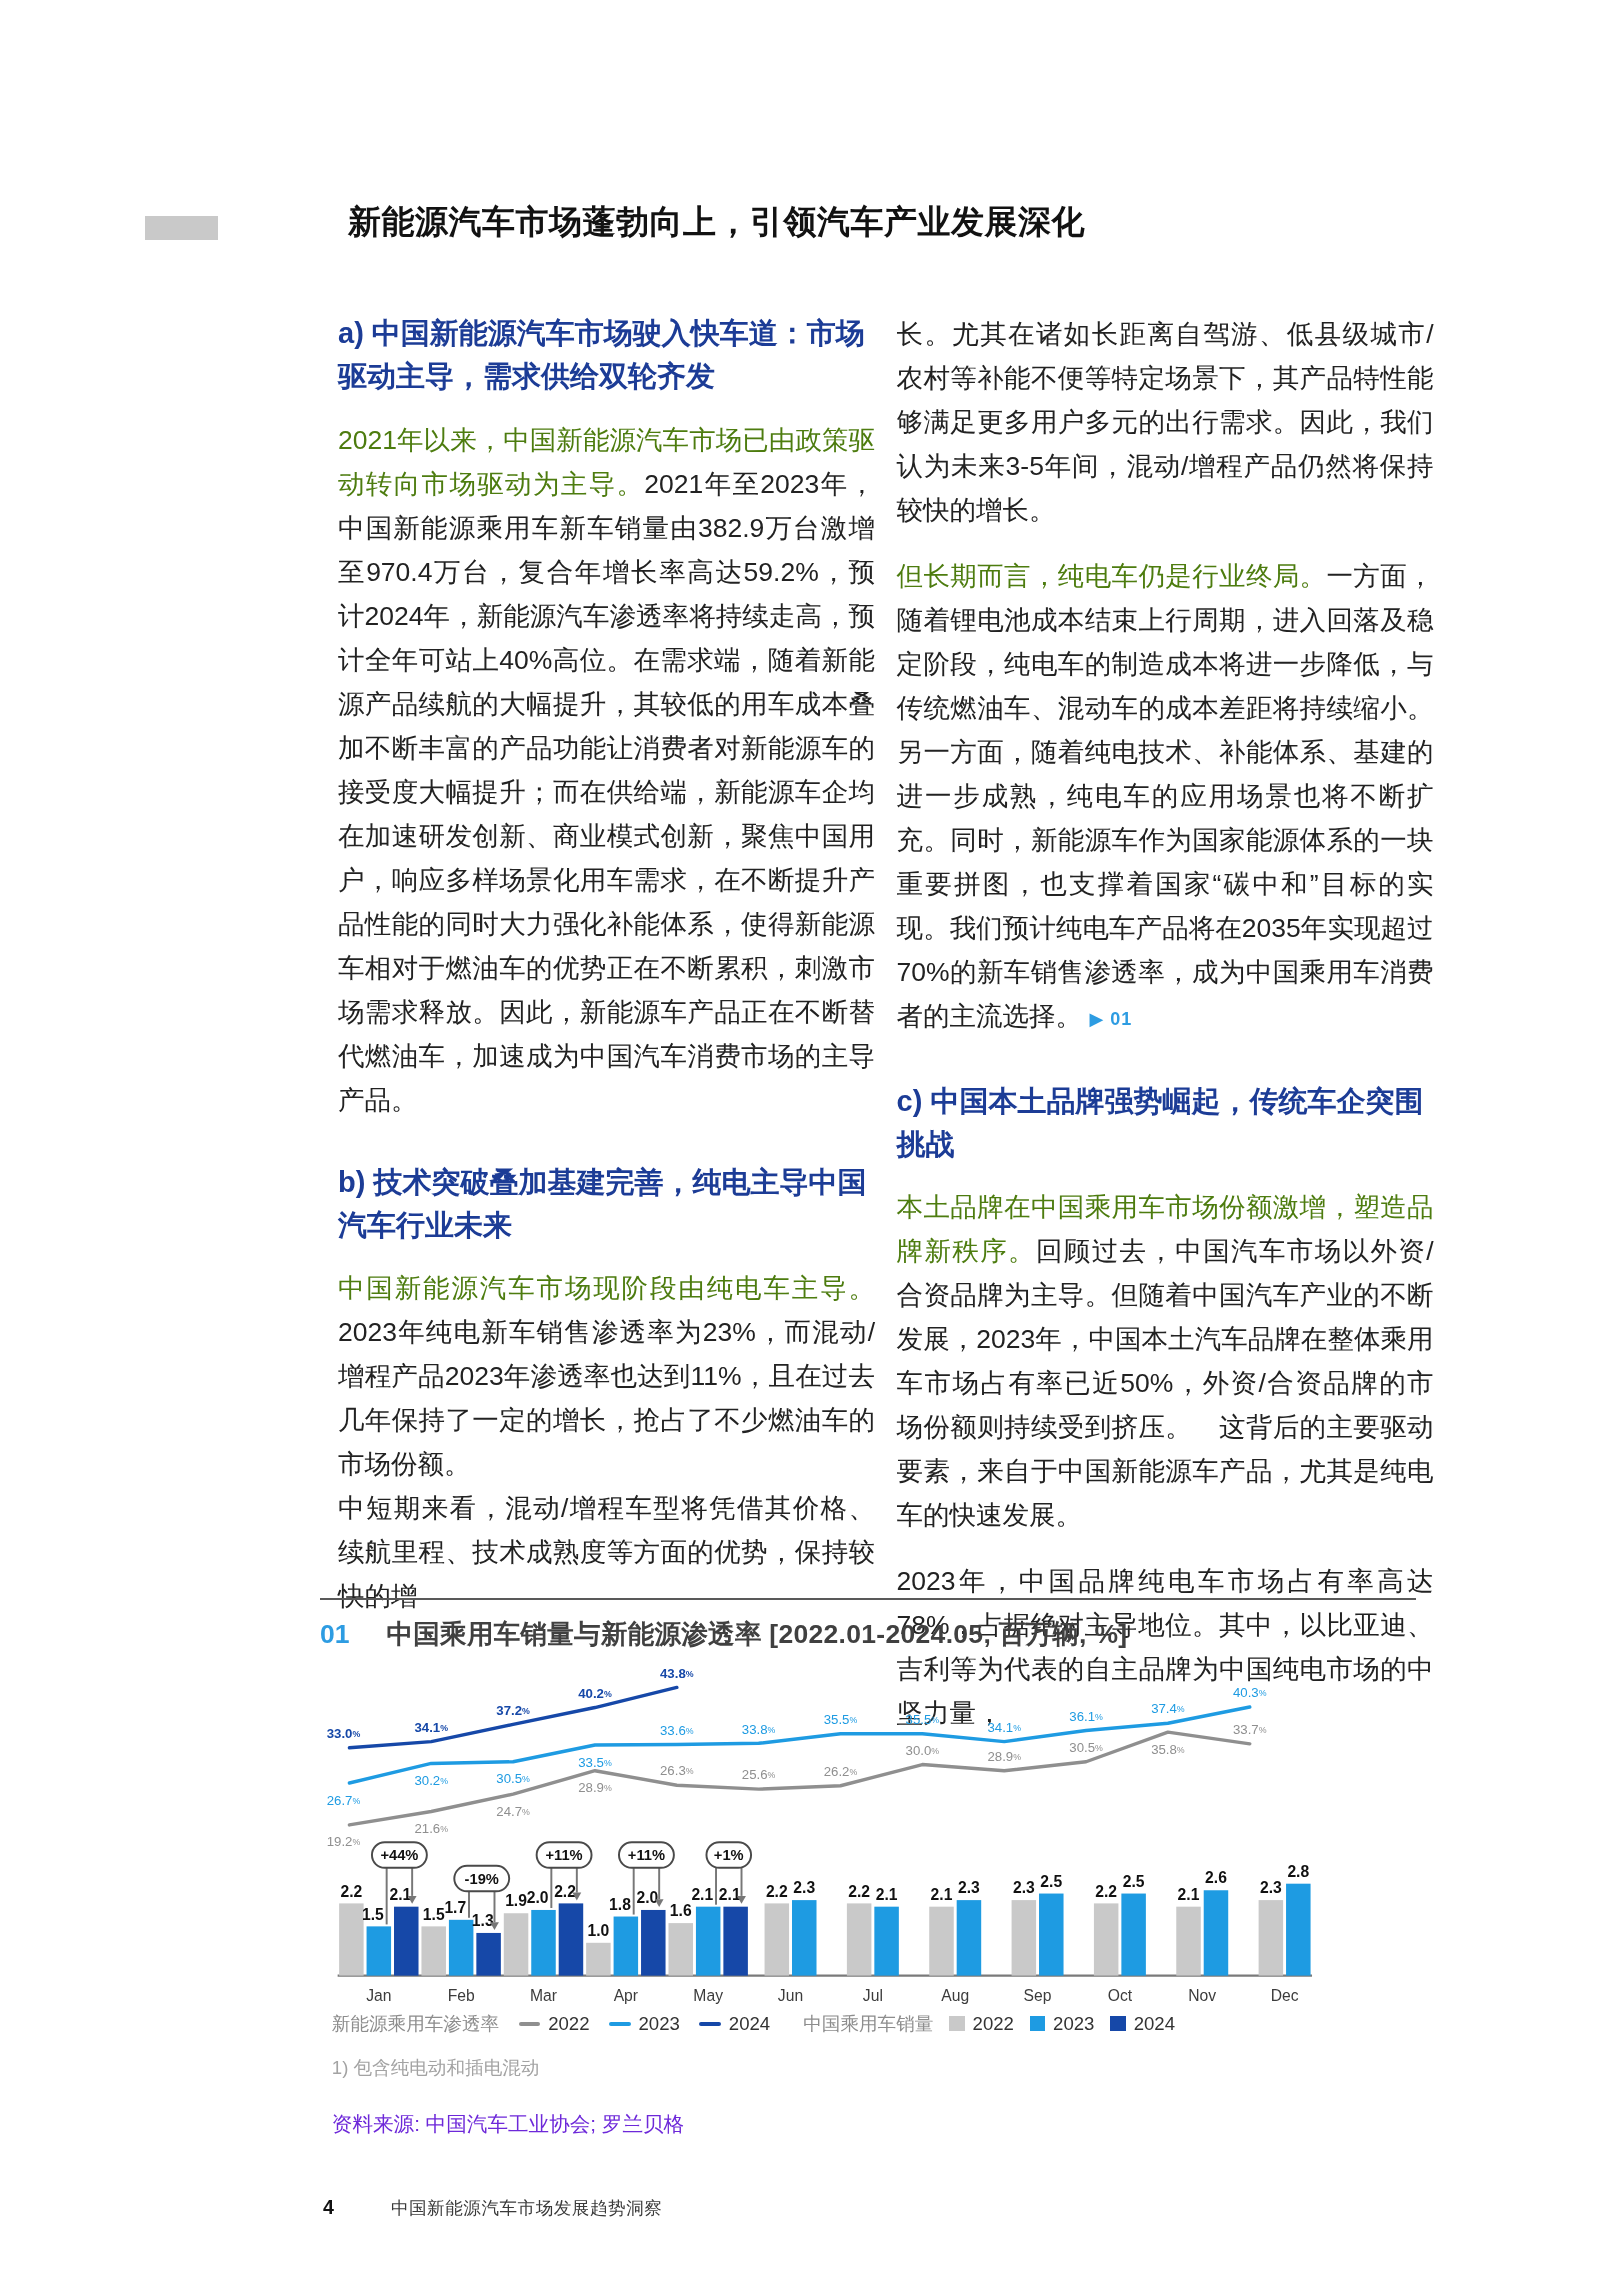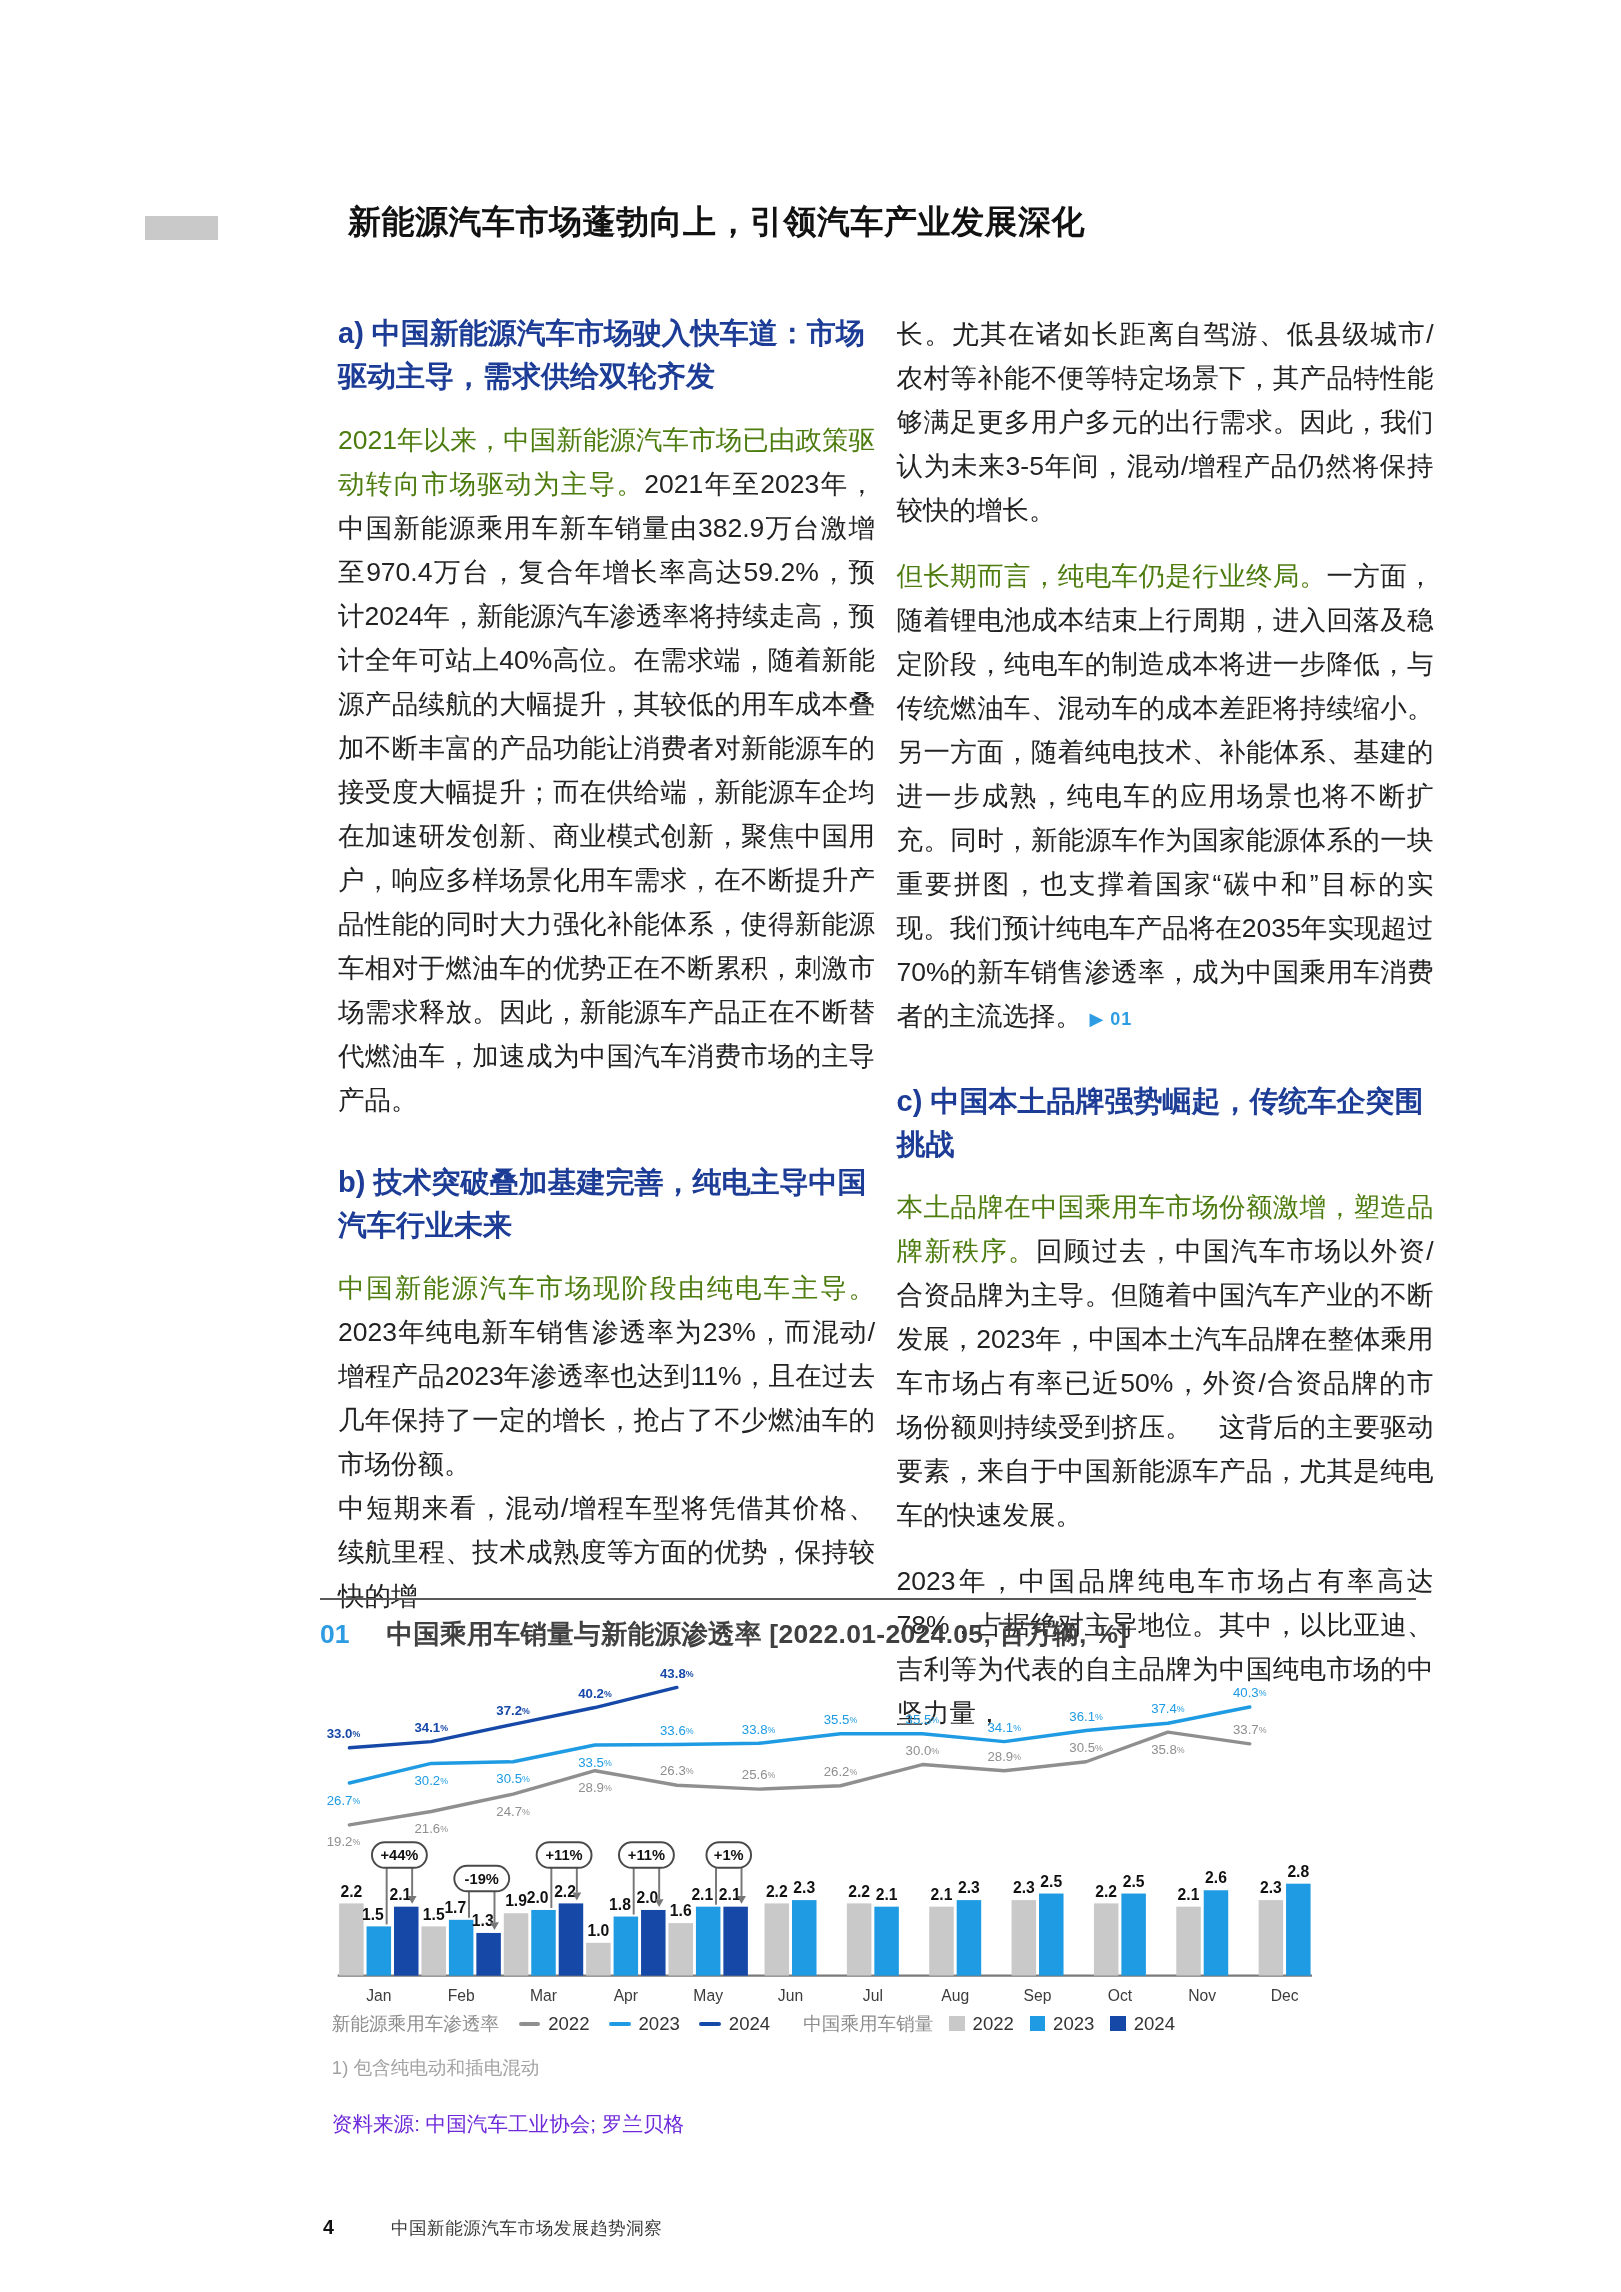--- a/index.html
+++ b/index.html
@@ -63,21 +63,21 @@
   .lg-sq{display:inline-block;width:15.7px;height:15.7px;margin:0 7.8px 0 15.7px;}
   .lg-gap{display:inline-block;width:33px;}
   .lg-year{color:#333;}
   .fig-footnote{margin-top:18px;padding-left:11.8px;font-size:18.6px;color:#a3a3a3;}
   .fig-source{margin-top:29px;padding-left:11.8px;font-size:20.6px;color:#6d28d9;}
   .page-footer{
     position:absolute;left:323px;top:2196px;
     display:flex;align-items:baseline;
   }
   .page-num{font-size:19.6px;font-weight:700;color:#111;}
-  .footer-title{font-size:17.6px;color:#3a3a3a;margin-left:57px;letter-spacing:0.5px;margin-top:20px;}
+  .footer-title{font-size:17.6px;color:#3a3a3a;margin-left:57px;letter-spacing:0.5px;}
 </style>
 </head>
 <body>
 
 <div class="page">
 
   <div class="header-accent"></div>
   <h1 class="page-title">新能源汽车市场蓬勃向上，引领汽车产业发展深化</h1>
 
   <div class="columns">

